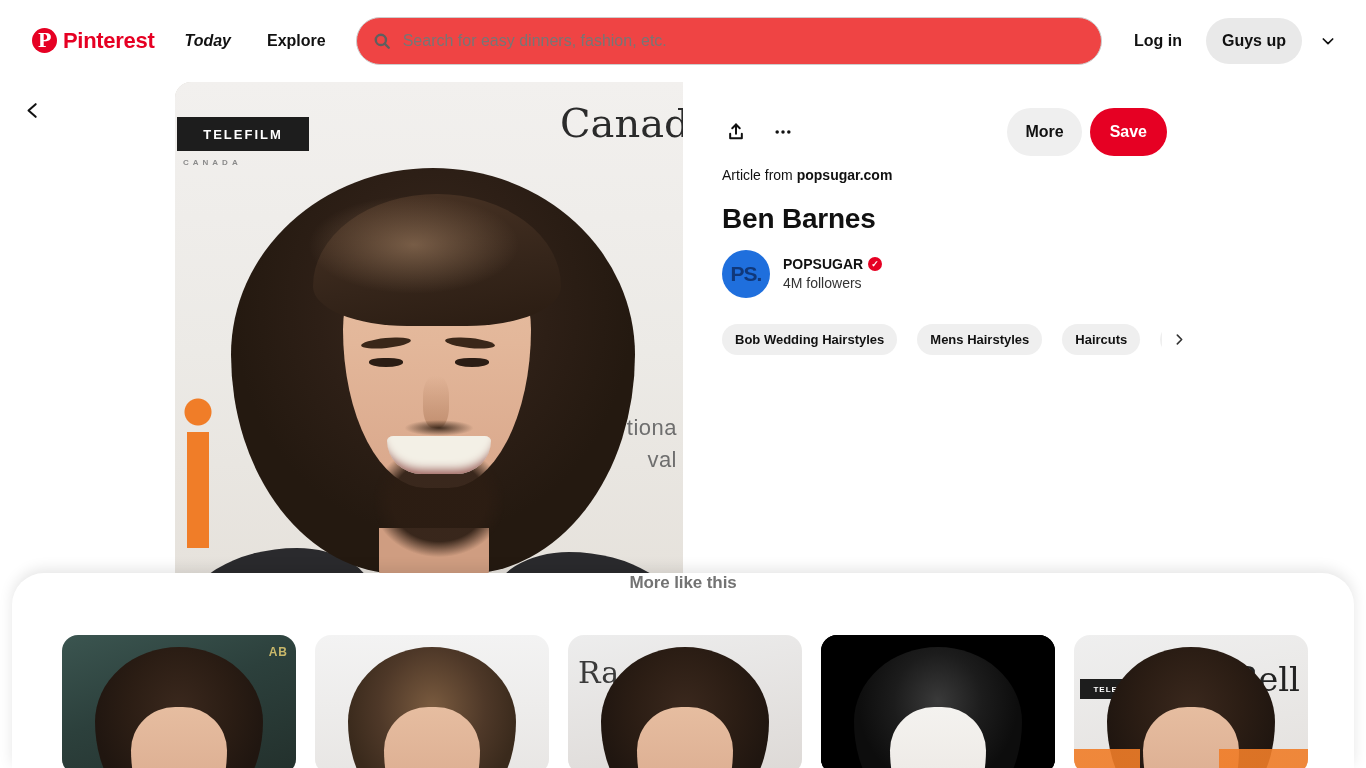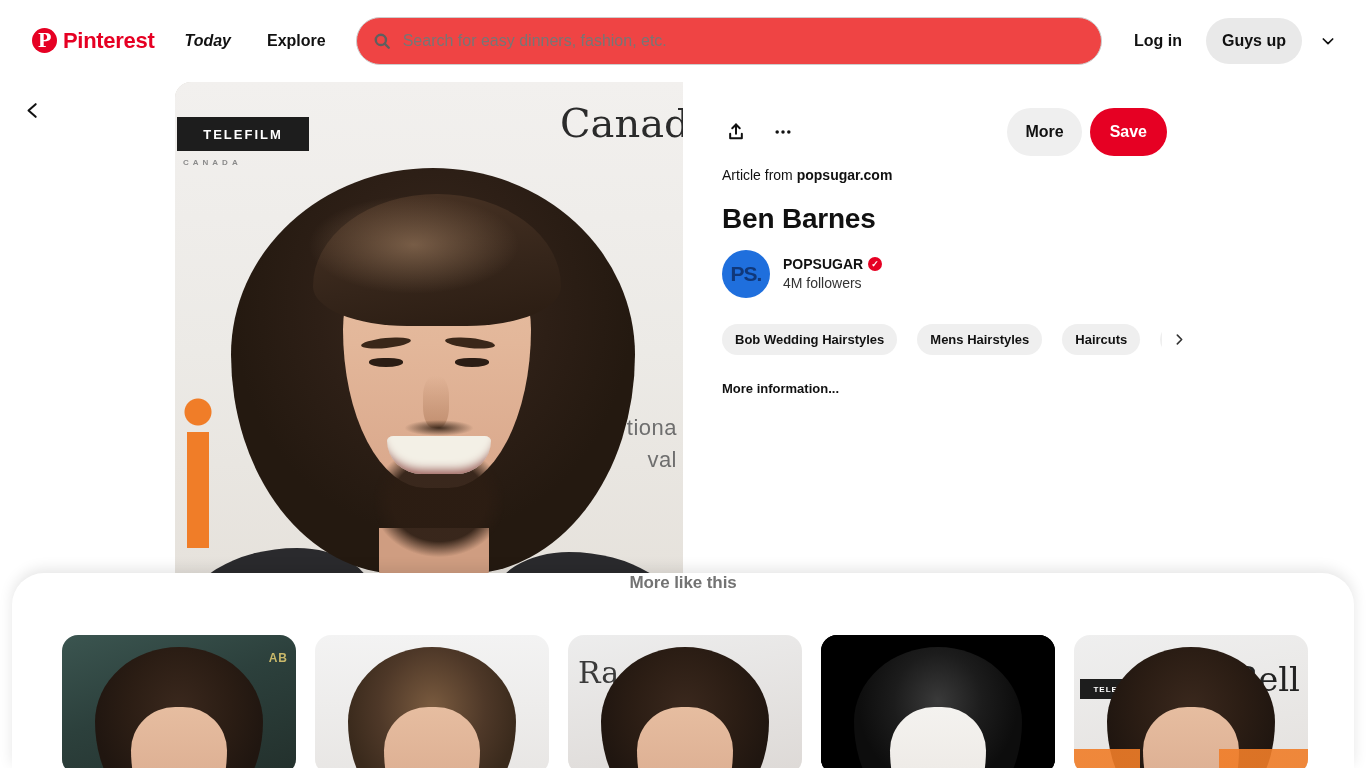--- a/index.html
+++ b/index.html
@@ -358,21 +358,21 @@
   .gc5-life {
     position: absolute; left: 0; bottom: 0; width: 100%; height: 26px;
     background: linear-gradient(90deg,#f07d28 0 28%, transparent 28% 62%, #f07d28 62% 100%);
     opacity: .9;
   }
   .gc3-letter {
     position: absolute; left: 10px; top: 20px;
     font-family: "DejaVu Serif", serif; font-size: 30px; color: #3a3a3a;
   }
   .gc1-text {
-    position: absolute; right: 8px; top: 16px; font-size: 12px;
+    position: absolute; right: 8px; top: 10px; font-size: 12px;
     color: #c9b86a; font-weight: bold; letter-spacing: 1px;
   }
 </style>
 </head>
 <body>
 
 <div class="header">
 
   <div class="logo-wrap">
     <span class="logo-mark">P</span>
@@ -486,21 +486,20 @@
         <div class="tag-chip">Haircuts</div>
         <div class="tag-chip">Celebrity Long Hair</div>
       </div>
       <div class="tags-next">
         <svg width="13" height="13" viewBox="0 0 24 24" fill="none" stroke="currentColor" stroke-width="3" stroke-linecap="round" stroke-linejoin="round">
           <polyline points="8,4 16,12 8,20"></polyline>
         </svg>
       </div>
     </div>
 
-    <div class="more-info">More information...</div>
   </div>
 </div>
 
 <div class="more-sheet">
   <div class="more-sheet-title">More like this</div>
 
   <div class="grid">
 
     <div class="grid-card gc1">
       <div class="gc1-text">AB</div>

